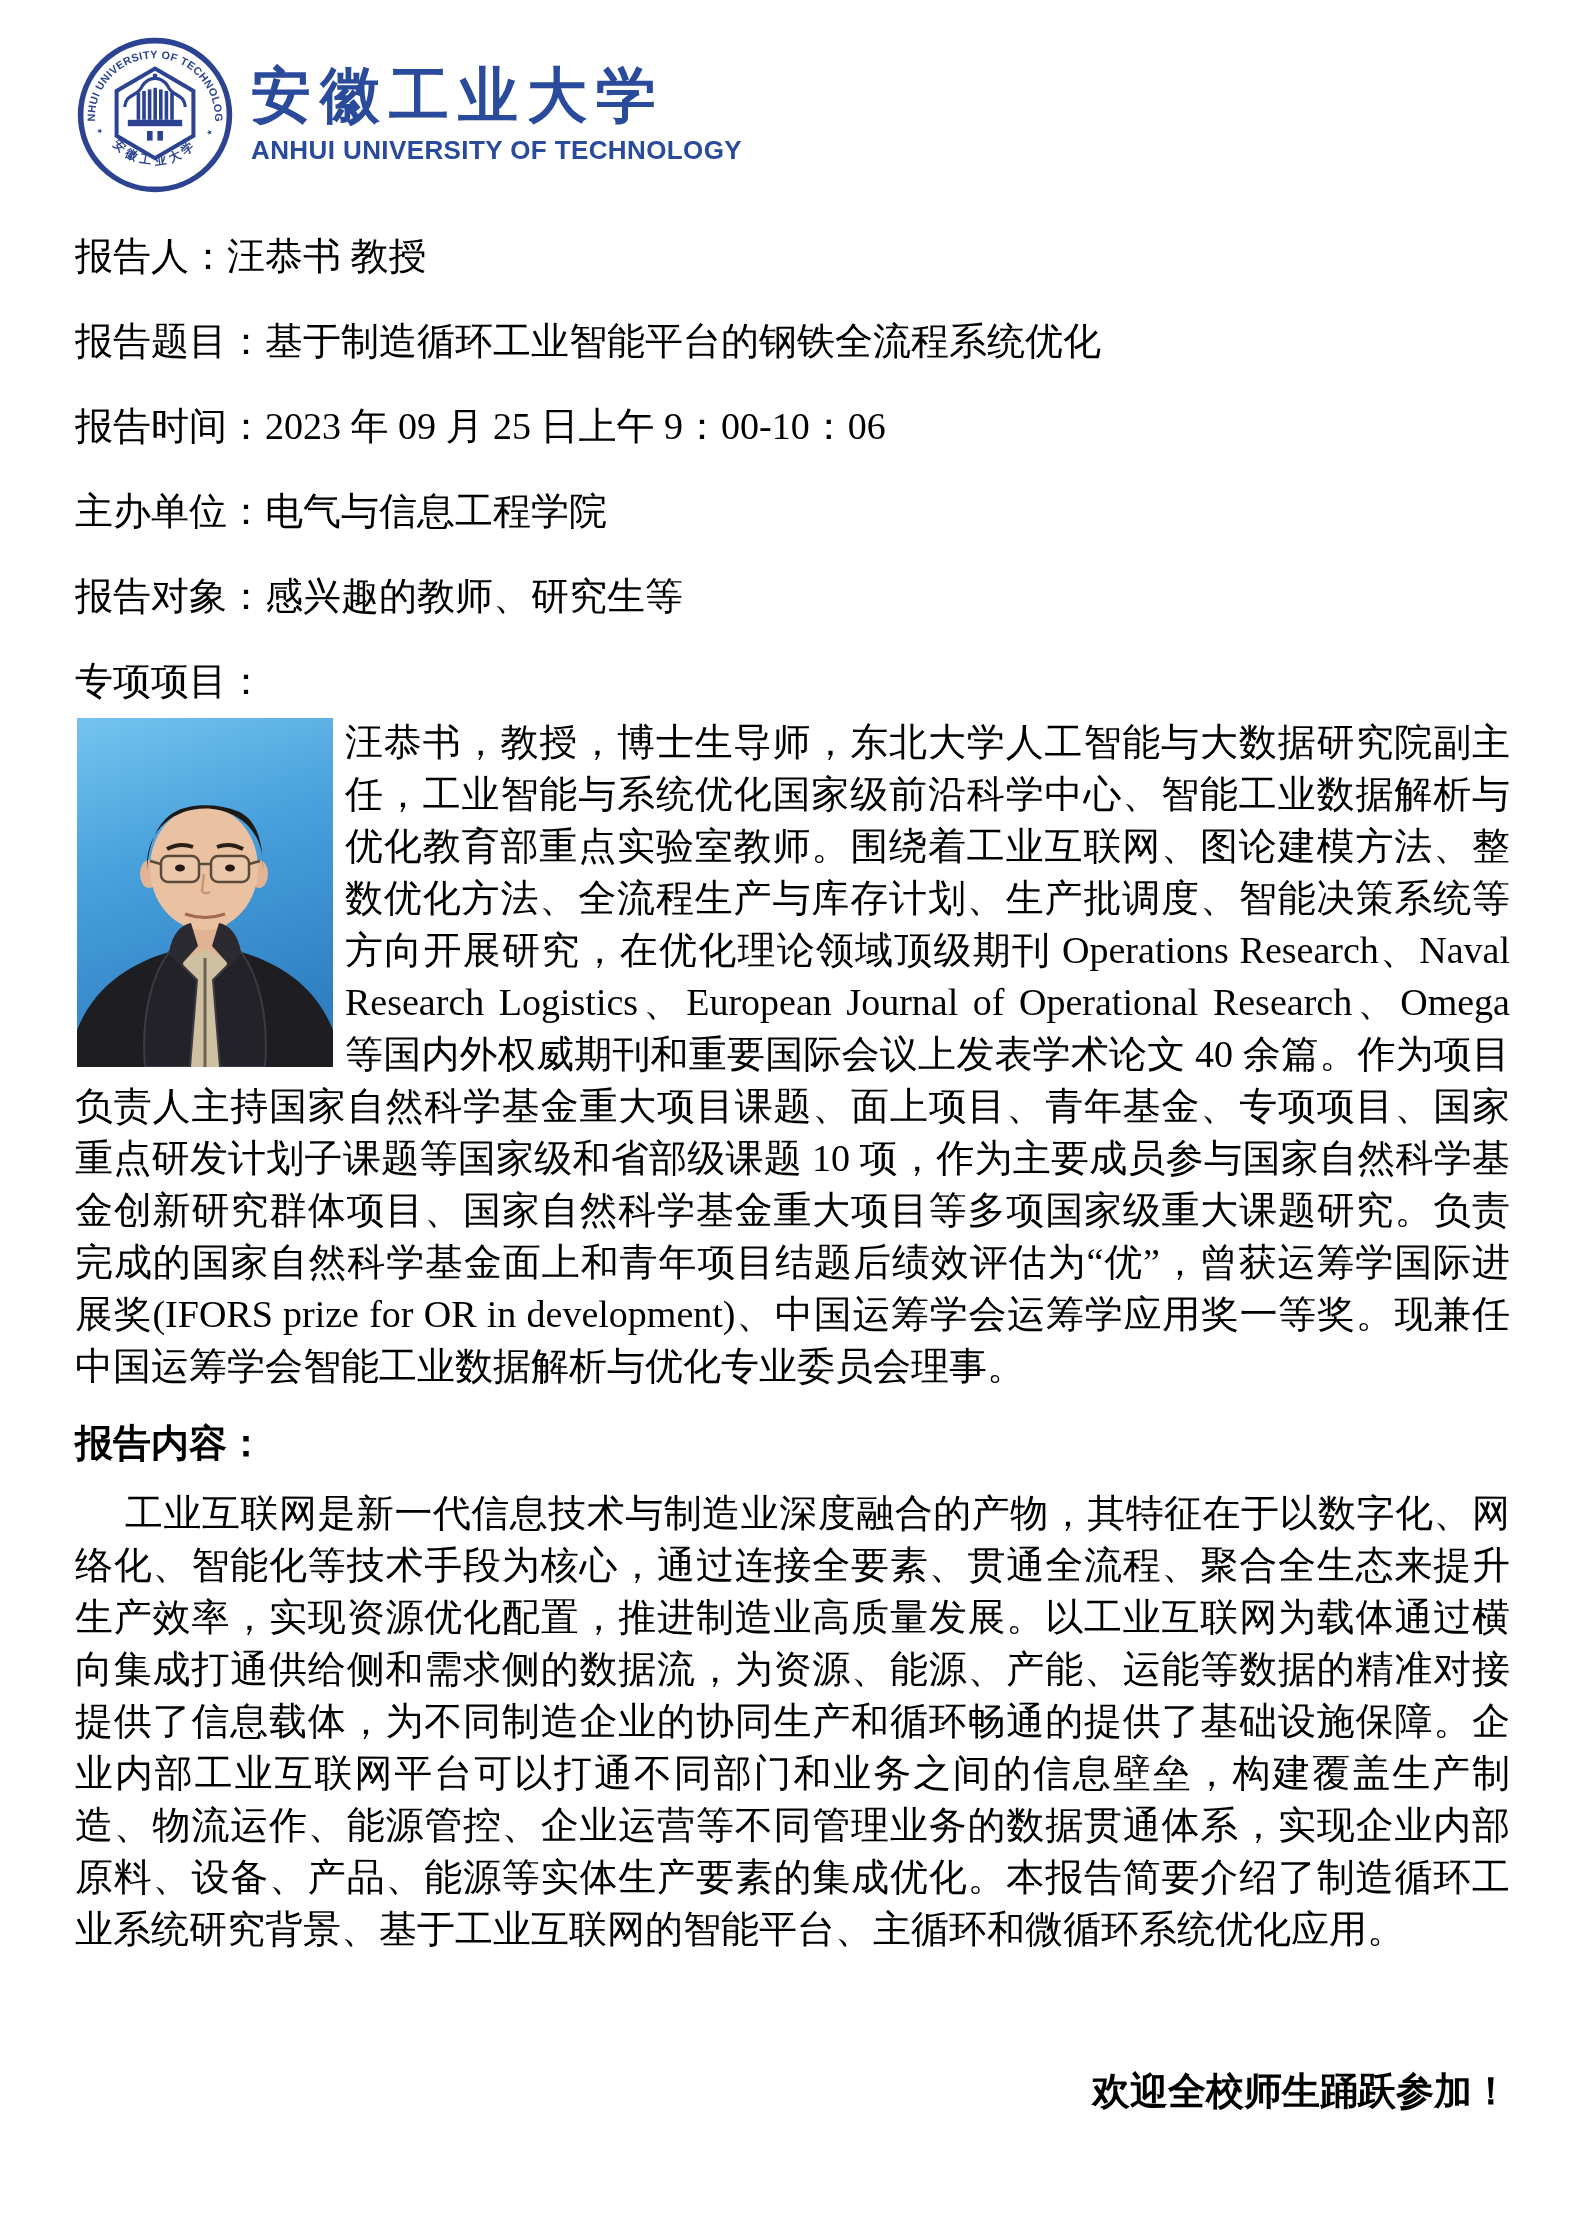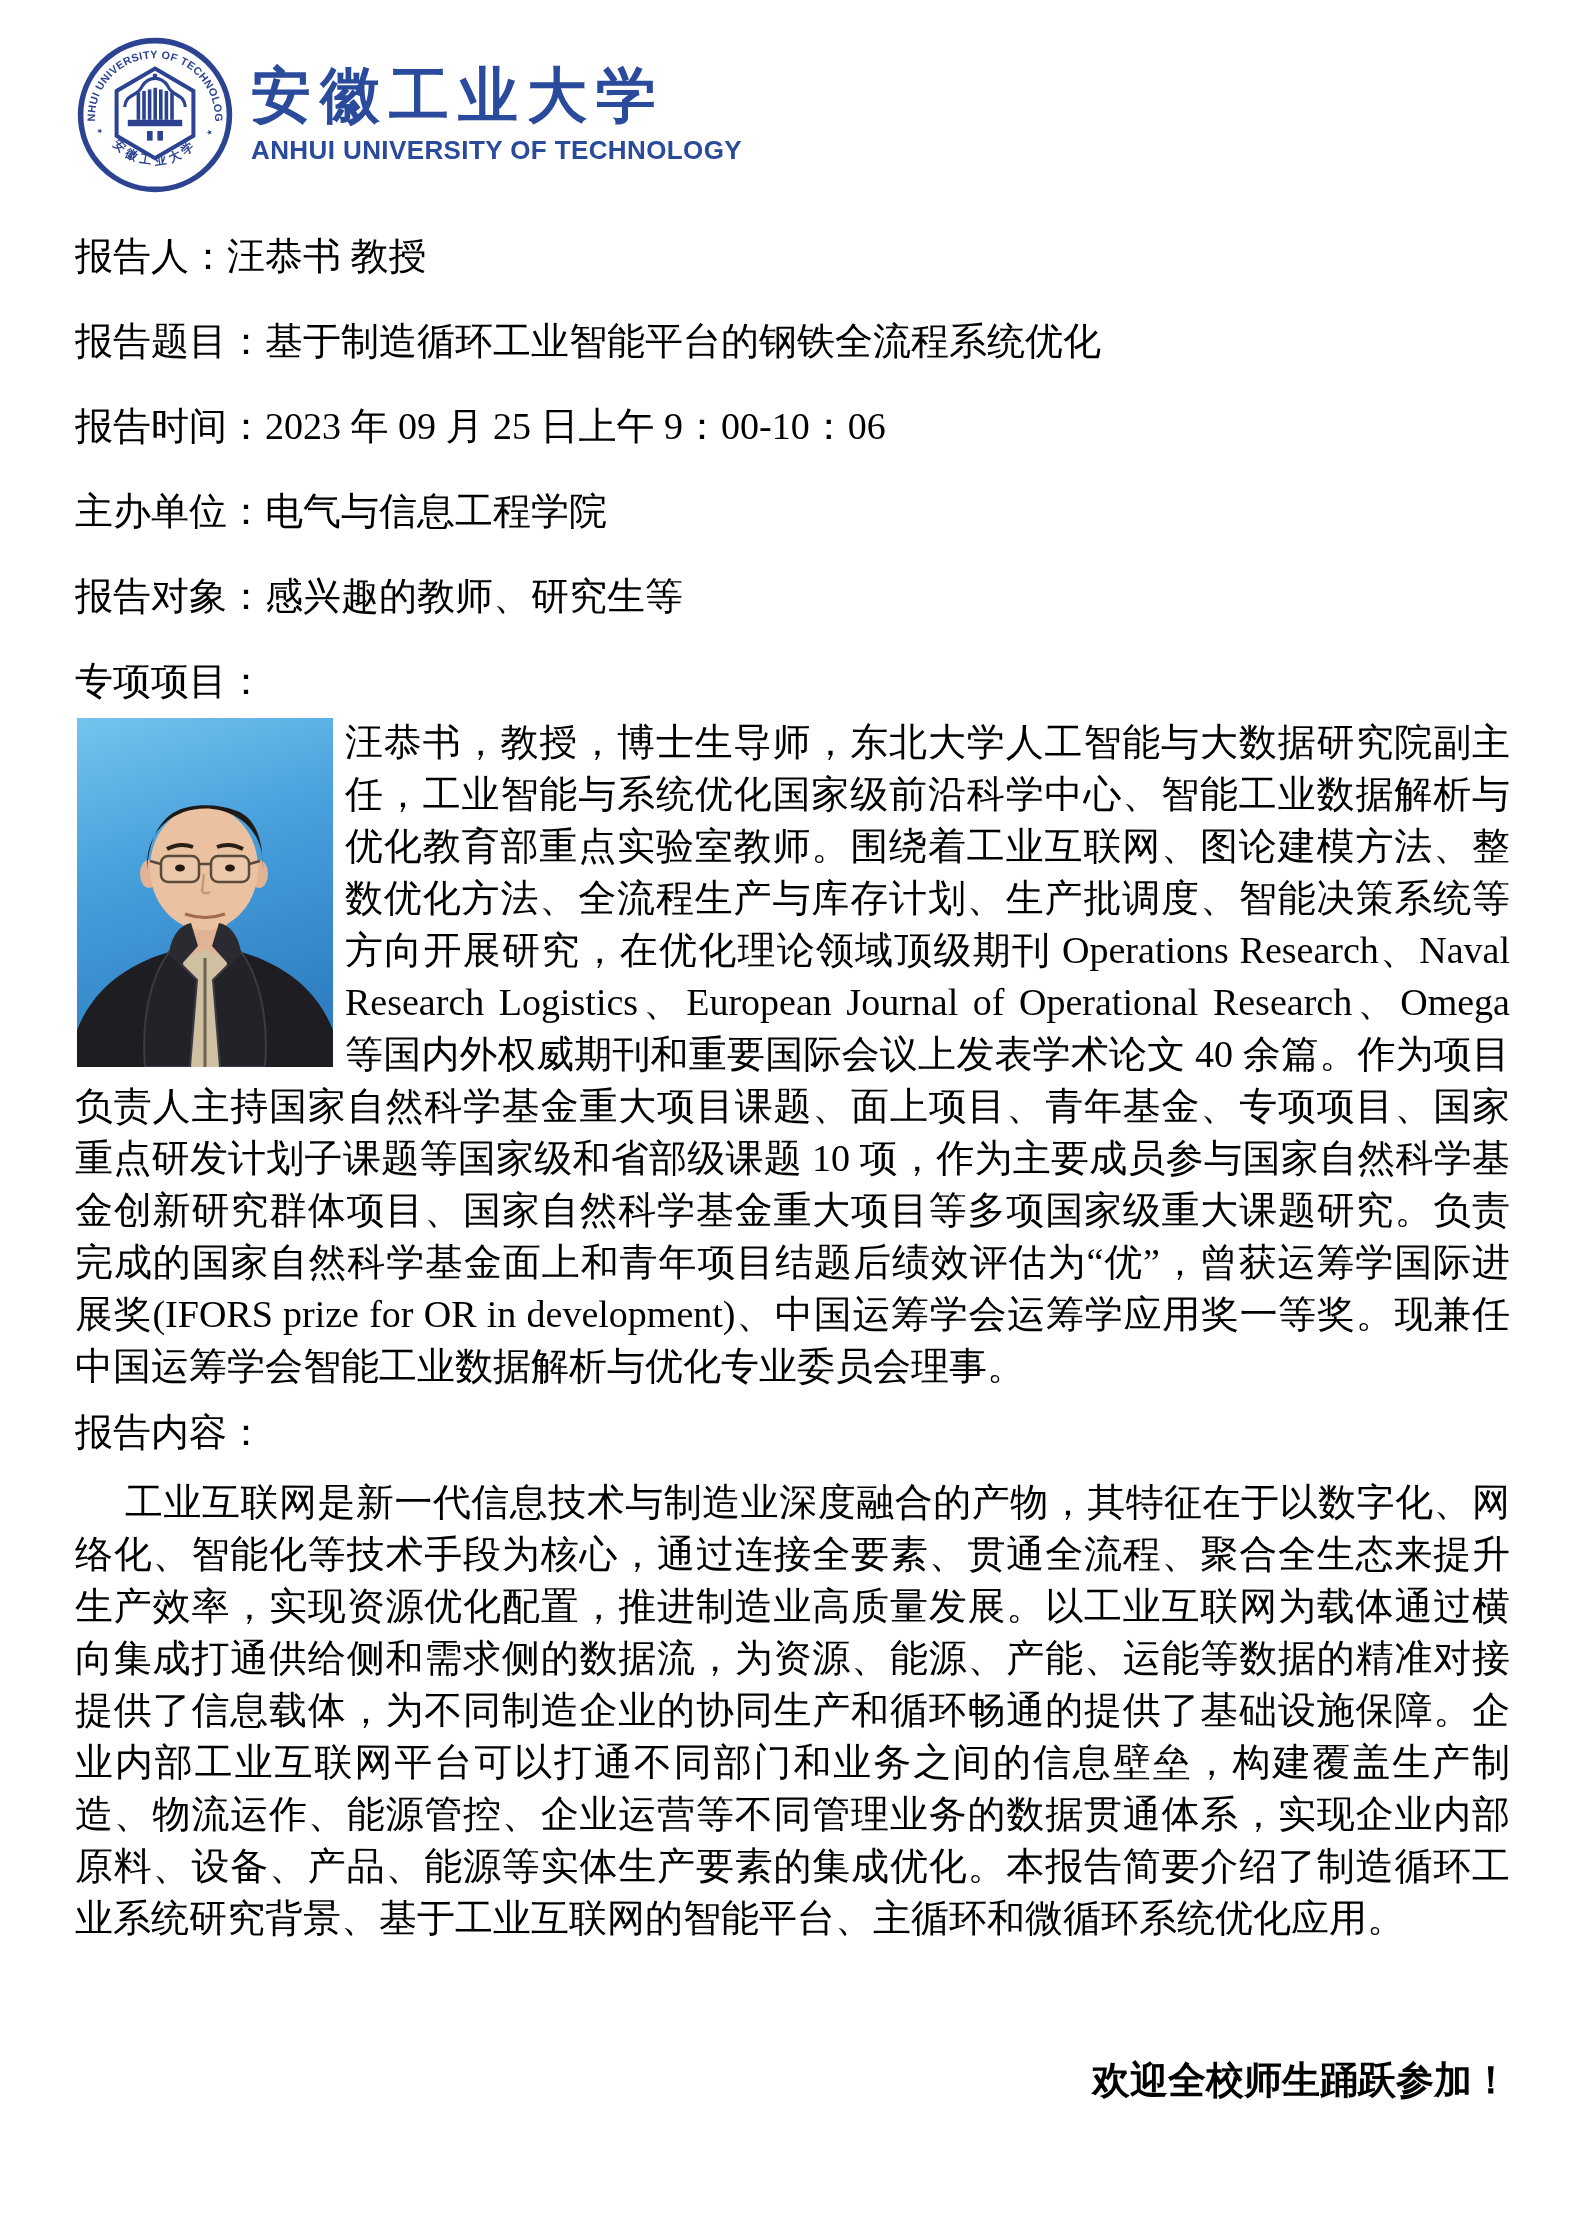--- a/index.html
+++ b/index.html
@@ -29,24 +29,24 @@
     font-size:26px; font-weight:600; letter-spacing:0.4px;
     color:#2a4a9c; margin-top:7px; white-space:nowrap;
   }
 
   
   .info-line { margin:0 0 33px 0; line-height:52px; white-space:pre-wrap; }
   .section-heading { margin:0 0 9px 0; line-height:52px; }
 
   
   .para { line-height:52px; text-align:justify; }
-  .bio-para { margin:0 0 14px 0; }
+  .bio-para { margin:0 0 25px 0; }
   .photo-wrap { float:left; width:256px; height:349px; margin:2px 12px 6px 2px; }
   .photo-wrap svg { display:block; width:256px; height:349px; }
-  .content-heading { margin:0 0 18px 0; line-height:52px; }
+  .content-heading { margin:0 0 18px 0; line-height:52px;font-weight:bold; }
   .content-para { text-indent:50px; margin:0; }
 
   
   .welcome { margin:110px 0 0 0; text-align:right; font-weight:bold; line-height:52px; }
 </style>
 </head>
 <body>
 
 <div class="page">
 

